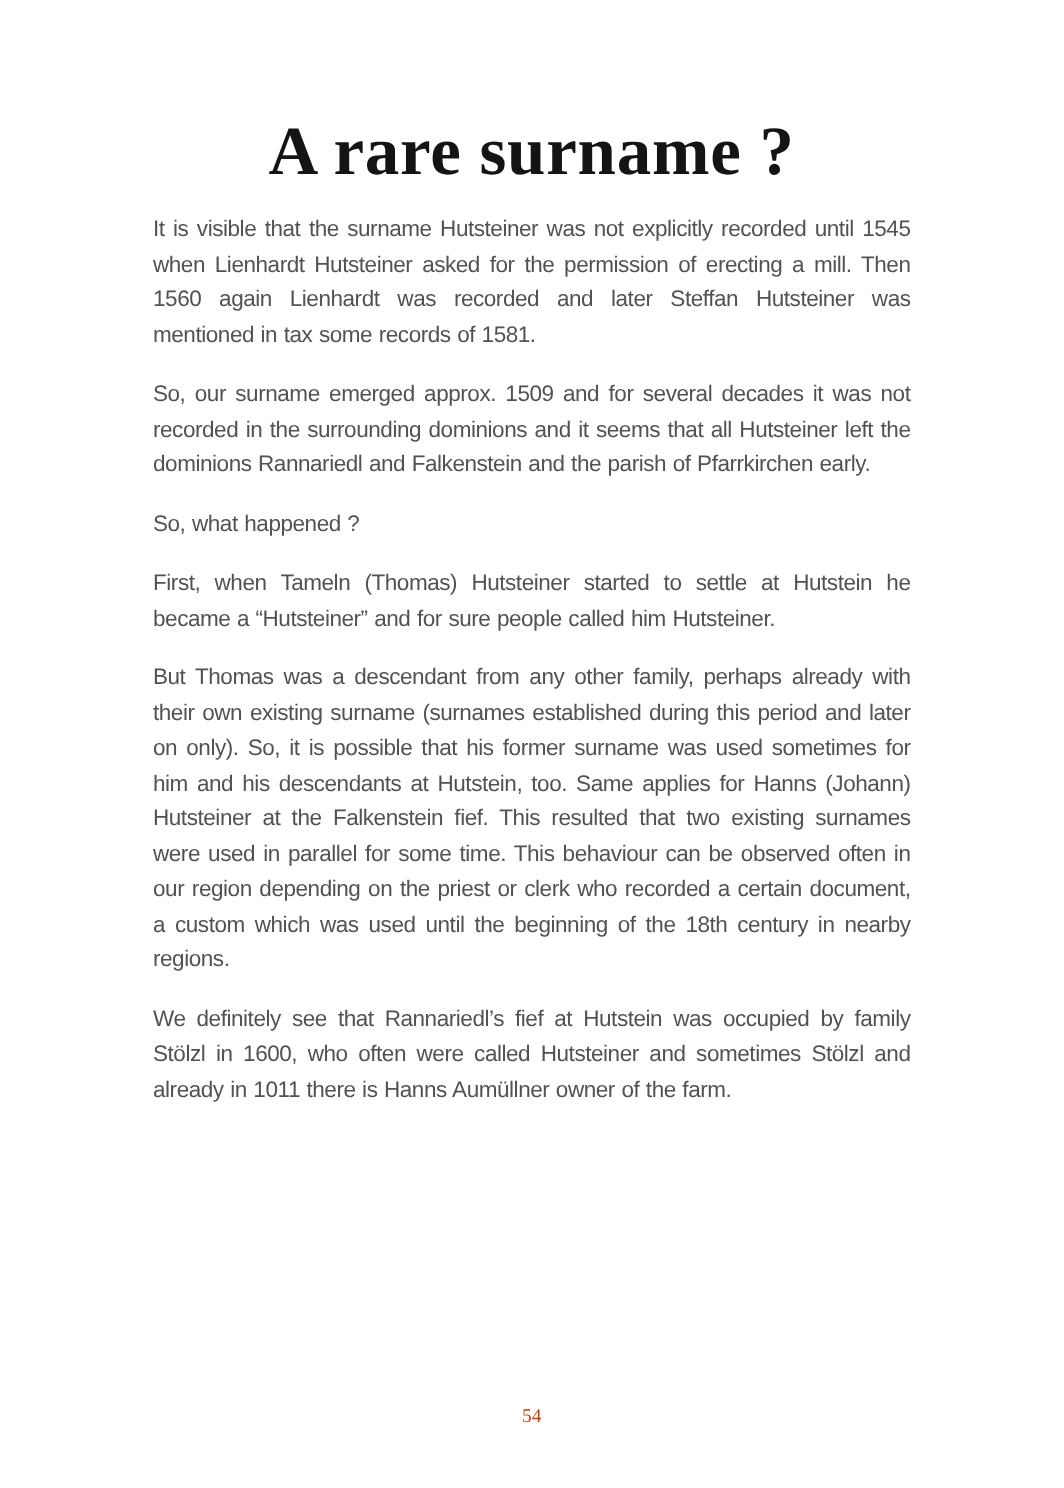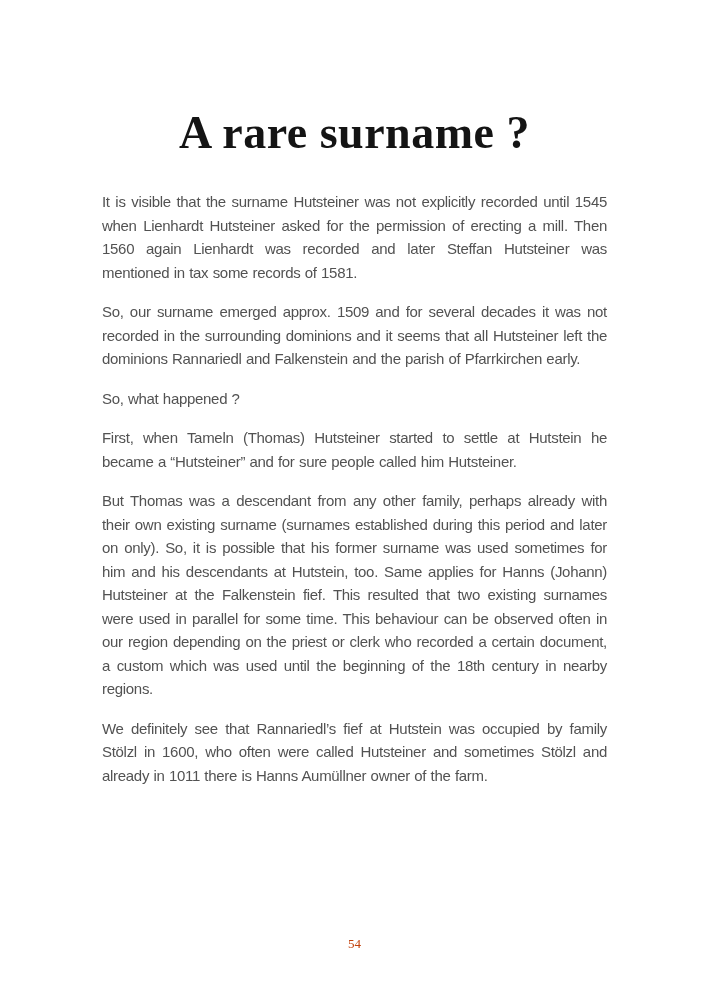--- a/index.html
+++ b/index.html
@@ -10,32 +10,32 @@
   .page {
     position: relative;
     width: 709px;
     height: 992px;
     background: #ffffff;
     overflow: hidden;
     font-family: "Liberation Sans", sans-serif;
   }
   .title {
     margin: 0;
-    padding-top: 106px;
+    padding-top: 74px;
     text-align: center;
     font-family: "Liberation Serif", serif;
     font-weight: bold;
     font-size: 46px;
     line-height: 54px;
     letter-spacing: 0.5px;
     color: #141414;
   }
   .content {
     width: 505px;
-    margin: 30px auto 0 auto;
+    margin: 13px auto 0 auto;
   }
   .content p {
     margin: 0 0 16px 0;
     font-size: 15px;
     line-height: 23.5px;
     letter-spacing: -0.3px;
     color: #525252;
     text-align: justify;
     word-spacing: 0.5px;
   }

